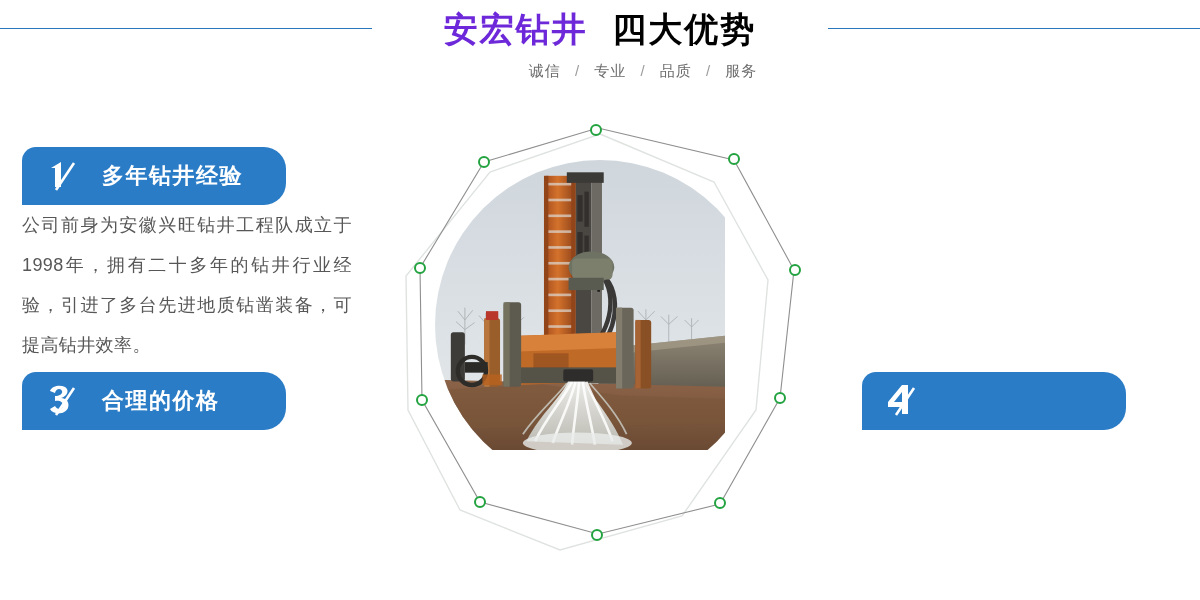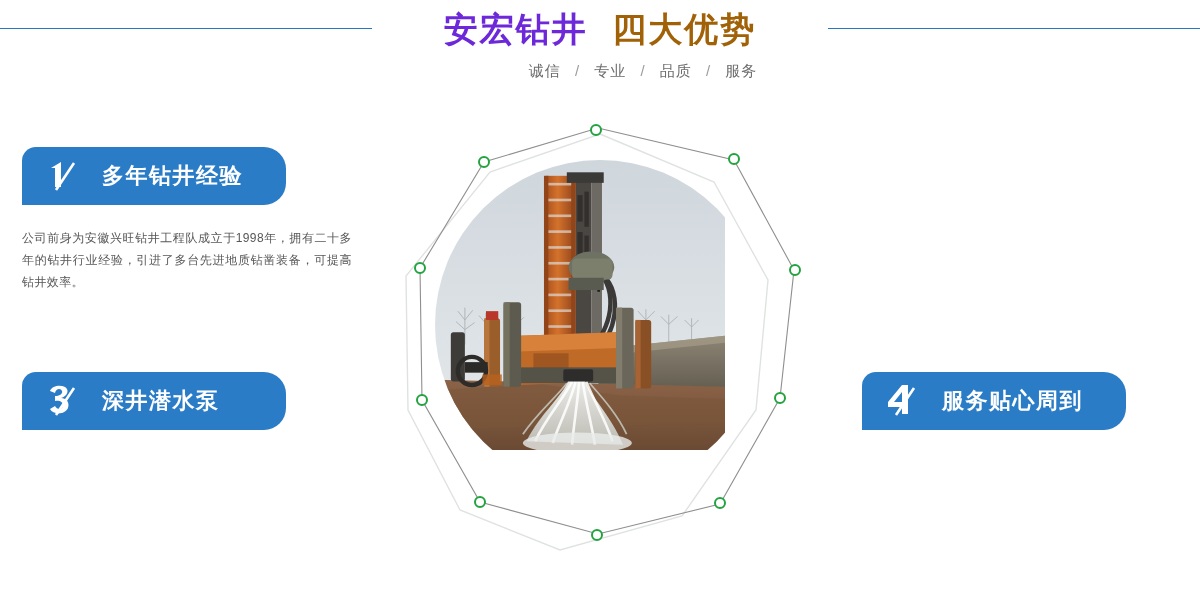--- a/index.html
+++ b/index.html
@@ -42,21 +42,21 @@
     white-space: nowrap;
   }
   .title-main, .title-accent {
     font-size: 34px;
     font-weight: 700;
     letter-spacing: 2px;
     line-height: 46px;
     vertical-align: middle;
   }
   .title-main   { color: #6d28d9; }
-  .title-accent { color: #a16207; margin-left: 20px; }
+  .title-accent { color: #000000; margin-left: 20px; }
 
   .subtitle {
     position: absolute;
     left: 0; top: 62px;
     width: 1200px;
     text-align: center;
     font-size: 15px;
     color: #6d6d6d;
     letter-spacing: 1px;
     white-space: nowrap;
@@ -107,24 +107,23 @@
   .badge-title {
     font-size: 22px;
     font-weight: 700;
     color: #ffffff;
     letter-spacing: 1.5px;
     white-space: nowrap;
     margin-left: 2px;
   }
 
   .card-body {
-    margin-top: 22px;
     width: 330px;
-    font-size: 12px;
-    line-height: 22px;
+    font-size: 18px;
+    line-height: 40px;
     color: #575757;
     letter-spacing: 0.4px;
     text-align: justify;
   }
 
   
   .center {
     position: absolute;
     left: 390px; top: 110px;
     width: 420px; height: 470px;
@@ -180,33 +179,32 @@
 
 
   <div class="card card-left card-3">
     <div class="badge badge-left">
       <span class="badge-num">
         <svg width="42" height="40" viewBox="0 0 42 40">
           <path d="M8 10 C10 4, 22 3, 25 8 C27 12, 23 16, 19 17 C24 17, 28 21, 26 27 C23 34, 11 34, 8 28 L13 25 C15 29, 20 29, 21 25 C22 21, 17 19, 13 20 L13 15 C17 15, 21 13, 20 10 C19 7, 14 7, 13 12 Z" fill="#ffffff"></path>
           <path d="M14 34 L32 7" stroke="#ffffff" stroke-width="2.6" fill="none"></path>
         </svg>
       </span>
-      <span class="badge-title">深井潜水泵</span>
+      <span class="badge-title">合理的价格</span>
     </div>
   </div>
 
   <div class="card card-right card-4">
     <div class="badge badge-right">
       <span class="badge-num">
         <svg width="42" height="40" viewBox="0 0 42 40">
           <path d="M21 4 L26 4 L26 33 L20 33 L20 26 L6 26 L6 21 L20 4 Z M20 21 L20 11 L12 21 Z" fill="#ffffff"></path>
           <path d="M14 34 L32 7" stroke="#ffffff" stroke-width="2.6" fill="none"></path>
         </svg>
       </span>
-      <span class="badge-title">服务贴心周到</span>
     </div>
   </div>
 
   <div class="center">
 
     <svg width="420" height="470">
       <polygon points="210,24 324,72 378,170 366,300 292,406 170,440 70,400 18,300 16,166 100,62" fill="none" stroke="#dfe3e0" stroke-width="1.4"></polygon>
     </svg>
 
     <svg width="420" height="470">

